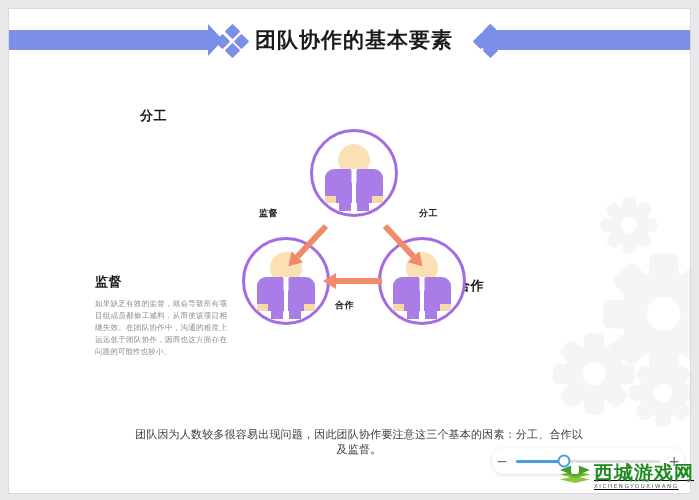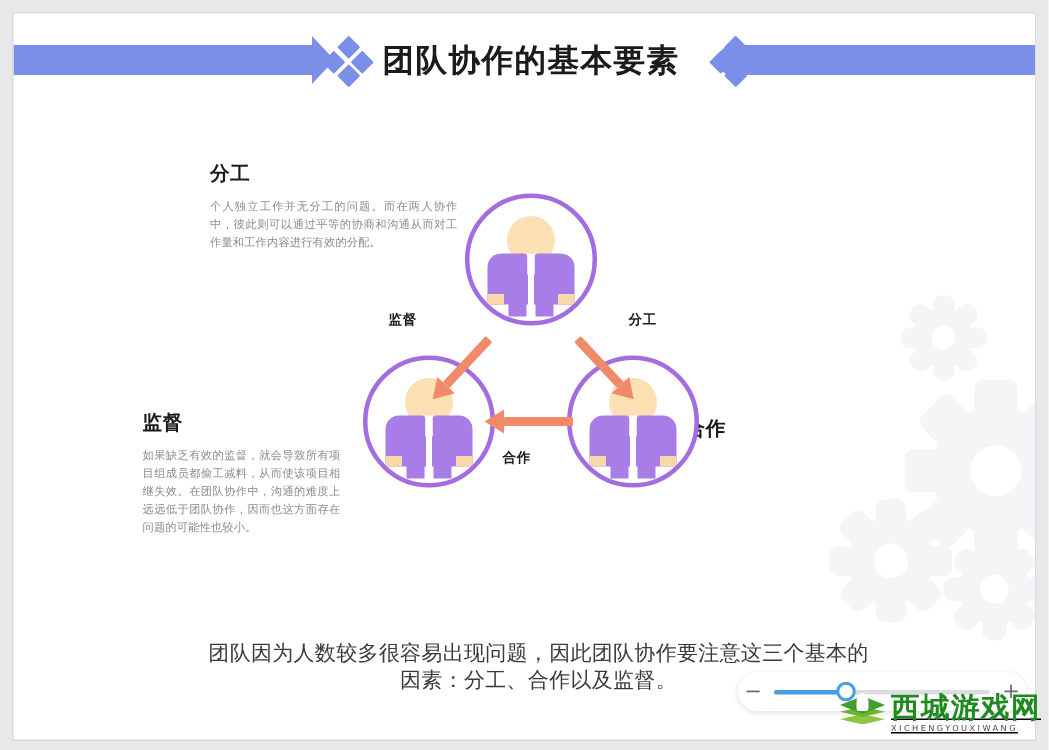--- a/index.html
+++ b/index.html
@@ -163,21 +163,21 @@
     position:absolute;font-size:9px;font-weight:bold;color:#1b1b1b;
     white-space:nowrap;letter-spacing:.5px;
   }
   .lb-jiandu{left:25px;top:78px;}
   .lb-fengong{left:185px;top:78px;}
   .lb-hezuo{left:101px;top:170px;}
 
   
   .footer-note{
     position:absolute;left:125px;top:418px;width:450px;
-    font-size:14px;color:#3a3a40;text-align:center;letter-spacing:.2px;
+    font-size:11px;color:#3a3a40;text-align:center;letter-spacing:.2px;
   }
 
   
   .zoombar{
     position:absolute;left:492px;top:448px;width:192px;height:26px;
     background:#ffffff;border-radius:13px;
     box-shadow:0 1px 4px rgba(0,0,0,.13);
     display:flex;align-items:center;
   }
   .zminus,.zplus{
@@ -257,21 +257,20 @@
       <i></i>
         <i></i>
         <i></i>
         <i></i>
     </div>
     <div class="bar bar-right"></div>
   </div>
 
   <div class="tblock blk-fengong">
     <h3>分工</h3>
-    <p>个人独立工作并无分工的问题。而在两人协作中，彼此则可以通过平等的协商和沟通从而对工作量和工作内容进行有效的分配。</p>
   </div>
 
   <div class="tblock blk-jiandu">
     <h3>监督</h3>
     <p>如果缺乏有效的监督，就会导致所有项目组成员都偷工减料，从而使该项目相继失效。在团队协作中，沟通的难度上远远低于团队协作，因而也这方面存在问题的可能性也较小。</p>
   </div>
 
   <div class="tblock blk-hezuo">
     <h3>合作</h3>
   </div>

